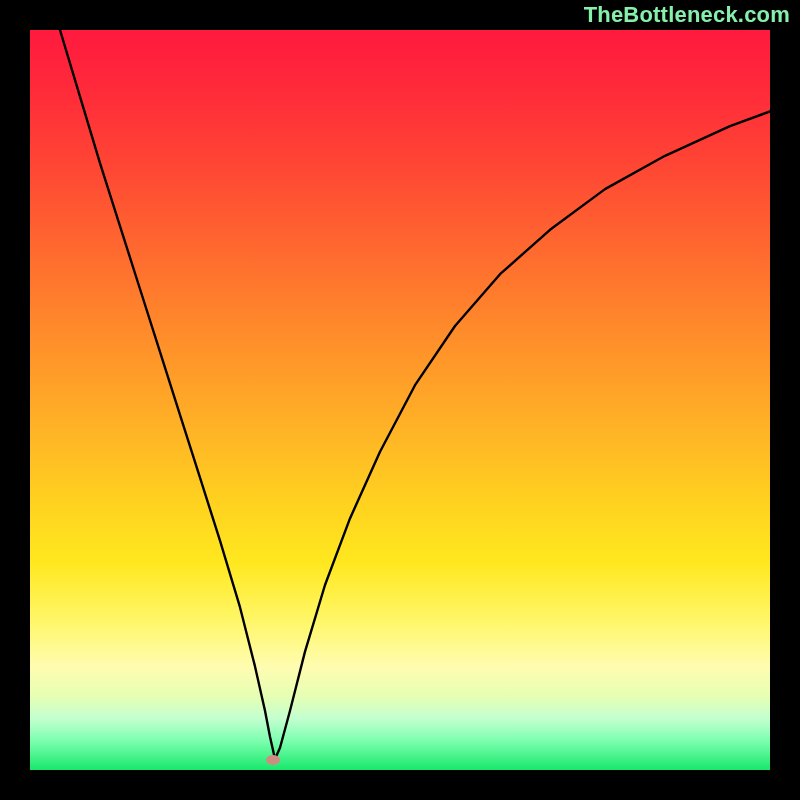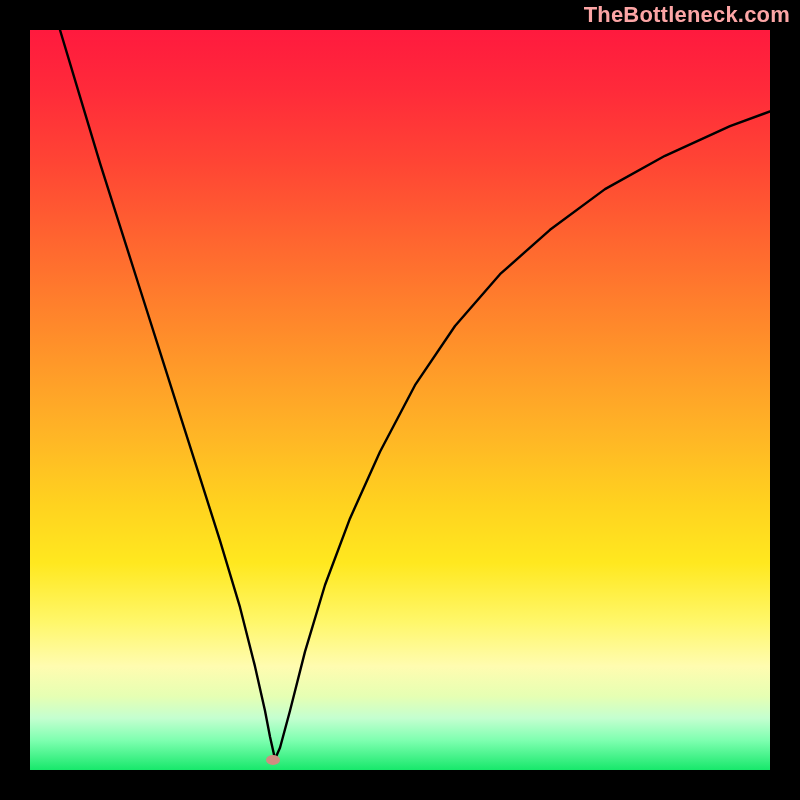--- a/index.html
+++ b/index.html
@@ -14,21 +14,21 @@
   .frame {
     position: relative;
     width: 800px;
     height: 800px;
     background: #000;
   }
   .watermark {
     position: absolute;
     top: 2px;
     right: 10px;
-    color: #fca5a5;
+    color: #86efac;
     font-size: 22px;
     font-weight: 600;
     letter-spacing: 0.2px;
     user-select: none;
   }
   .plot-area {
     position: absolute;
     top: 30px;
     left: 30px;
     width: 740px;

